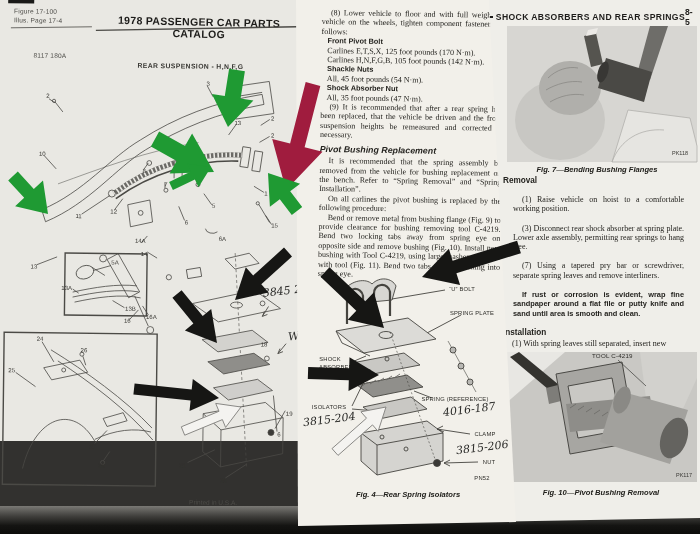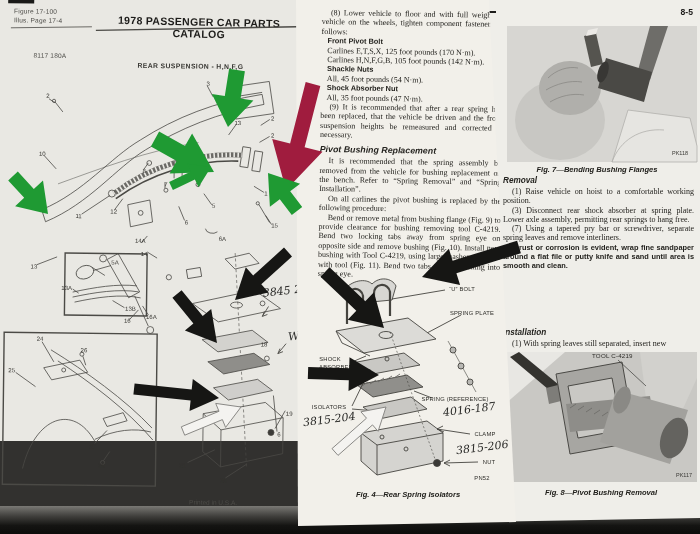--- a/index.html
+++ b/index.html
@@ -55,23 +55,23 @@
   .fig-caption{position:absolute;transform:translate(-50%,-50%);white-space:nowrap;
     font-family:"Liberation Sans",sans-serif;font-weight:bold;font-style:italic;font-size:7.6px;color:#22211d;}
 
   
   #rp-header{position:absolute;left:487px;top:7px;width:206px;display:flex;align-items:center;}
   #rp-rule{width:9px;height:2px;background:#1d1c1a;margin-right:3px;}
   #rp-title{font-family:"Liberation Sans",sans-serif;font-weight:bold;font-size:8.6px;color:#1d1c1a;letter-spacing:.4px;white-space:nowrap;}
   #rp-pageno{margin-left:auto;font-family:"Liberation Sans",sans-serif;font-weight:bold;font-size:8.6px;color:#1d1c1a;}
   #right-text-top{position:absolute;left:503px;top:176px;width:191px;color:#24231f;}
   #spring-interliner{font-family:"Liberation Sans",sans-serif;font-weight:bold;font-size:9px;letter-spacing:.3px;margin:0 0 3px 0;}
-  .sub-head{font-family:"Liberation Sans",sans-serif;font-weight:bold;font-style:italic;font-size:8.2px;margin:0 0 2px 0;}
+  .sub-head{font-family:"Liberation Sans",sans-serif;font-weight:bold;font-size:8.2px;margin:0 0 2px 0;}
   #removal-steps{font-size:8px;line-height:9.3px;text-align:justify;}
-  #removal-steps .step{margin:0;text-indent:9px;}
+  #removal-steps .step{margin:10px;text-indent:9px;}
   #removal-steps .step.b{font-weight:bold;font-family:"Liberation Sans",sans-serif;font-size:7.4px;}
   #installation-block{position:absolute;left:503px;top:328px;width:191px;font-size:8px;line-height:9.3px;color:#24231f;}
   #installation-step{text-indent:9px;margin:1px 0 0 0;}
   .photo-id{position:absolute;font-family:"Liberation Sans",sans-serif;font-size:5.5px;color:#3a3935;}
   #tool-label{position:absolute;left:592px;top:352px;font-family:"Liberation Sans",sans-serif;font-size:6.2px;color:#2e2d29;letter-spacing:.2px;}
 
   #arrow-layer{position:absolute;left:0;top:0;width:700px;height:534px;z-index:10;pointer-events:none;}
   .corner-mark{position:absolute;left:8px;top:0;width:26px;height:5px;background:#1a1a18;}
 </style>
 </head>
@@ -203,20 +203,21 @@
         <span class="hand" style="left: 292px; top: 328px;">W/</span>
       </div>
     <div id="printed-note">Printed in U.S.A.</div>
   </div>
 </div>
 
 <div class="page" id="right-page">
   <div class="page-inner">
     <div id="rp-header">
       <div id="rp-rule"></div>
+      <div id="rp-title">SHOCK ABSORBERS AND REAR SPRINGS</div>
       <div id="rp-pageno">8-5</div>
     </div>
 
     <svg class="art" viewBox="0 0 700 534">
       <g>
         <rect x="507" y="26" width="190" height="136" fill="#d7d6d2"></rect>
         <ellipse cx="560" cy="120" rx="45" ry="40" fill="#c8c7c3"></ellipse>
         <polygon points="612,162 628,110 690,118 697,146 697,162" fill="#e6e5e1" stroke="#b1b0ac" stroke-width="0.8"></polygon>
         <path d="M 612,162 C 620,140 640,128 664,130" stroke="#b1b0ac" fill="none" stroke-width="0.8"></path>
         <ellipse cx="570" cy="88" rx="31" ry="27" fill="#b0afab"></ellipse>
@@ -257,21 +258,21 @@
         </div>
     </div>
 
     <div id="installation-block">
       <p class="sub-head">Installation</p>
       <p id="installation-step">(1) With spring leaves still separated, insert new</p>
     </div>
 
     <span id="tool-label">TOOL C-4219</span>
     <span class="photo-id" style="left:676px;top:472px;">PK117</span>
-    <div class="fig-caption" style="left:601px;top:492px;">Fig. 8—Pivot Bushing Removal</div>
+    <div class="fig-caption" style="left:601px;top:492px;">Fig. 10—Pivot Bushing Removal</div>
   </div>
 </div>
 
 <div class="page" id="middle-page">
   <div class="page-inner">
     <div id="middle-text">
       <p class="para">(8) Lower vehicle to floor and with full weight of vehicle on the wheels, tighten component fasteners as follows:</p>
       <div>
           <div class="spec-line b">Front Pivot Bolt</div>
           <div class="spec-line">Carlines E,T,S,X, 125 foot pounds (170 N·m).</div>

